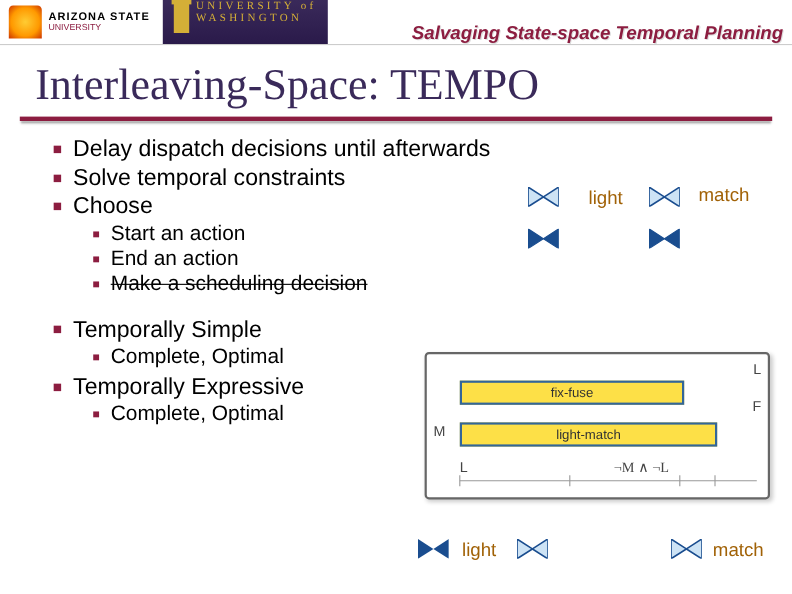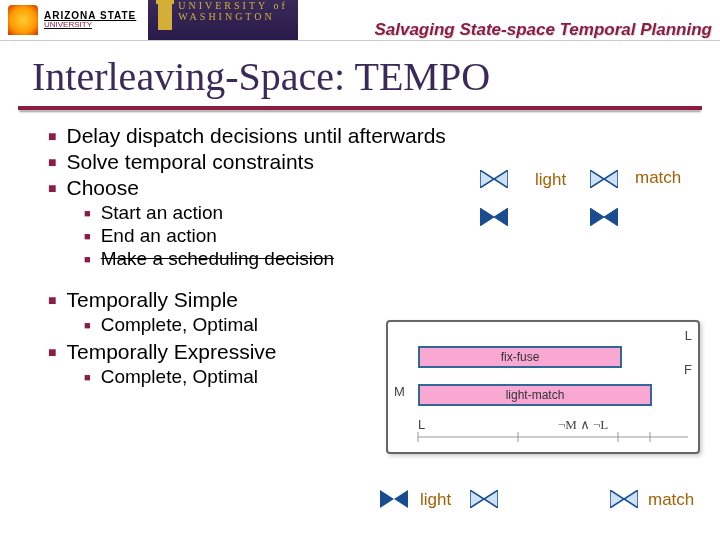--- a/index.html
+++ b/index.html
@@ -30,21 +30,20 @@
     height: 30px;
     background: radial-gradient(circle, #ffcc33 0%, #ff9900 60%, #cc3300 100%);
     border-radius: 4px 4px 0 0;
     position: relative;
   }
   .asu-text {
     margin-left: 6px;
     font-size: 10px;
     line-height: 1.1;
     color: #000;
-    text-decoration: underline;
   }
   .asu-text .l1 { font-weight: bold; letter-spacing: 1px;}
   .asu-text .l2 { color: #8c1d40; font-size: 8px;}
   .logo-uw {
     display: flex;
     align-items: flex-start;
     margin-left: 12px;
     height: 100%;
     background: linear-gradient(#3a2a5a, #2a1a4a);
     padding: 0 10px;
@@ -156,21 +155,21 @@
     border: 2px solid #666;
     border-radius: 4px;
     box-shadow: 2px 2px 4px rgba(0,0,0,0.2);
     background: #fff;
     font-size: 12px;
   }
   .bar {
     position: absolute;
     height: 18px;
     border: 2px solid #369;
-    background: #f9a8d4;
+    background: #fde047;
     font-size: 12px;
     display:flex;
     align-items:center;
     justify-content:center;
     color:#333;
   }
   .axis-label {
     position:absolute;
     font-size:13px;
     color:#444;

